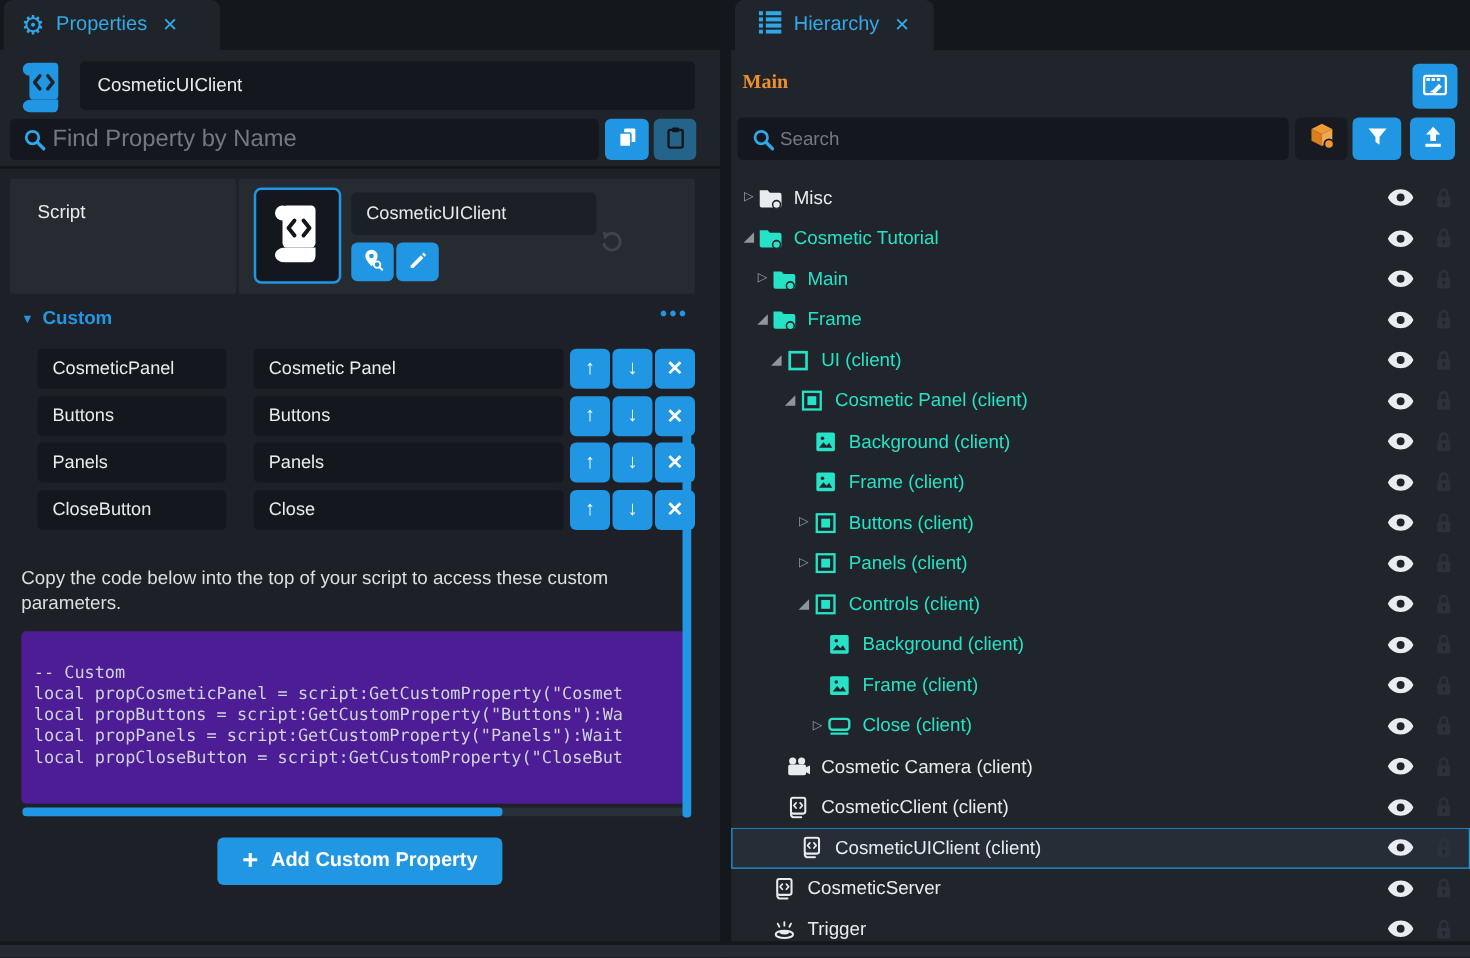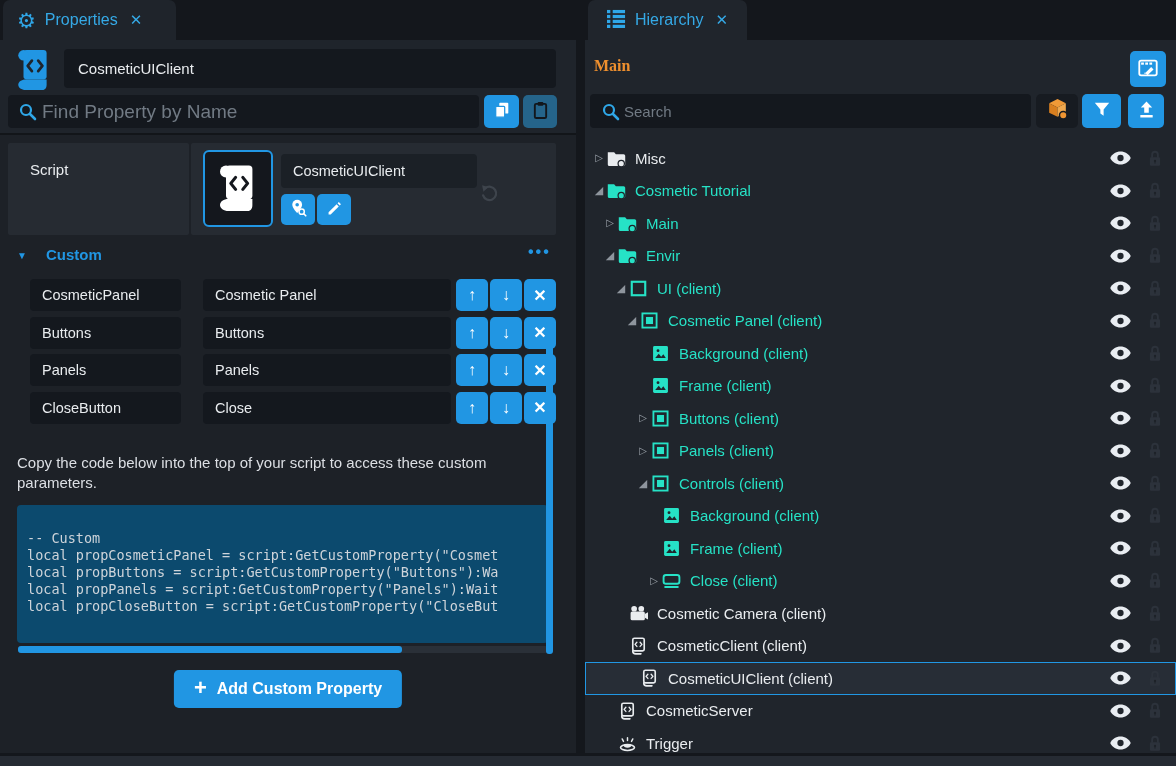--- a/index.html
+++ b/index.html
@@ -26,24 +26,24 @@
   .input{background:#14181e;border:none;border-radius:4px;color:#e9ecef;
          font-family:inherit;outline:none;box-sizing:border-box;}
   .input::placeholder{color:#717a84;}
   #prop-content{position:absolute;left:0;top:93px;right:0;bottom:0;background:#1d2127;
                 border-top:2px solid #121519;}
   .cell{background:#262b32;border-radius:2px;}
   .bluebtn{background:#2196e3;border:none;border-radius:5px;display:flex;
            align-items:center;justify-content:center;cursor:pointer;padding:0;}
   .clipwrap{overflow:hidden;}
   .clipwrap span{position:absolute;top:-10px;left:0;color:#2196e3;font-weight:bold;font-size:15px;}
-  .codebox{background:#0c4a6e;border-radius:4px;overflow:hidden;}
+  .codebox{background:#4c1d95;border-radius:4px;overflow:hidden;}
   .codebox pre{margin:0;padding:25px 0 0 10px;font-family:"DejaVu Sans Mono",monospace;
                font-size:13.5px;line-height:17px;color:#ced4da;white-space:pre;}
-  .sectitle{color:#2196e3;font-weight:bold;font-size:15px;margin-left:12px;}
+  .sectitle{color:#2196e3;font-weight:bold;font-size:15px;}
   .dots{color:#2196e3;font-size:16px;letter-spacing:2px;font-weight:bold;}
   .hint{color:#dcdfe4;font-size:15px;line-height:20px;}
   .addbtn{background:#2196e3;border:none;border-radius:5px;color:#fff;font-weight:bold;
           font-size:16px;display:flex;align-items:center;gap:10px;padding:0 20px;height:38px;
           font-family:inherit;cursor:pointer;}
   .addbtn .plus{font-size:22px;font-weight:bold;line-height:1;margin-top:-2px;}
   .sbthumb{background:#2196e3;border-radius:3px;}
   .sbtrack{background:#2a3038;border-radius:3px;}
 
   
@@ -386,21 +386,21 @@
           </span>
         </div>
         <div class="trow teal" style="padding-left: 17px;">
           <span class="arrow exp">◢</span>
           <span class="ticon">
             <svg width="19" height="17" viewBox="0 0 24 21">
       <path d="M1 2.5h8l2.2 2.5H21a2 2 0 0 1 2 2V18a2 2 0 0 1-2 2H3a2 2 0 0 1-2-2V2.5z" fill="currentColor"></path>
       <circle cx="18" cy="17" r="4" fill="currentColor" stroke="#20252c" stroke-width="1.6"></circle>
             </svg>
           </span>
-          <span class="lbl">Envir</span>
+          <span class="lbl">Frame</span>
           <span class="spacer"></span>
           <span class="eye">
             <svg width="21" height="14" viewBox="0 0 24 16">
       <path d="M12 .5C6.8.5 2.4 3.4.3 8c2.1 4.6 6.5 7.5 11.7 7.5S21.6 12.6 23.7 8C21.6 3.4 17.2.5 12 .5z" fill="#e9edf2"></path>
       <circle cx="12" cy="8" r="3.6" fill="#21262d"></circle>
             </svg>
           </span>
           <span class="lock">
             <svg width="14" height="17" viewBox="0 0 16 20">
       <path d="M8 1a4.5 4.5 0 0 1 4.5 4.5V9h-2.2V5.5a2.3 2.3 0 0 0-4.6 0V9H3.5V5.5A4.5 4.5 0 0 1 8 1z" fill="#2c323b"></path>

